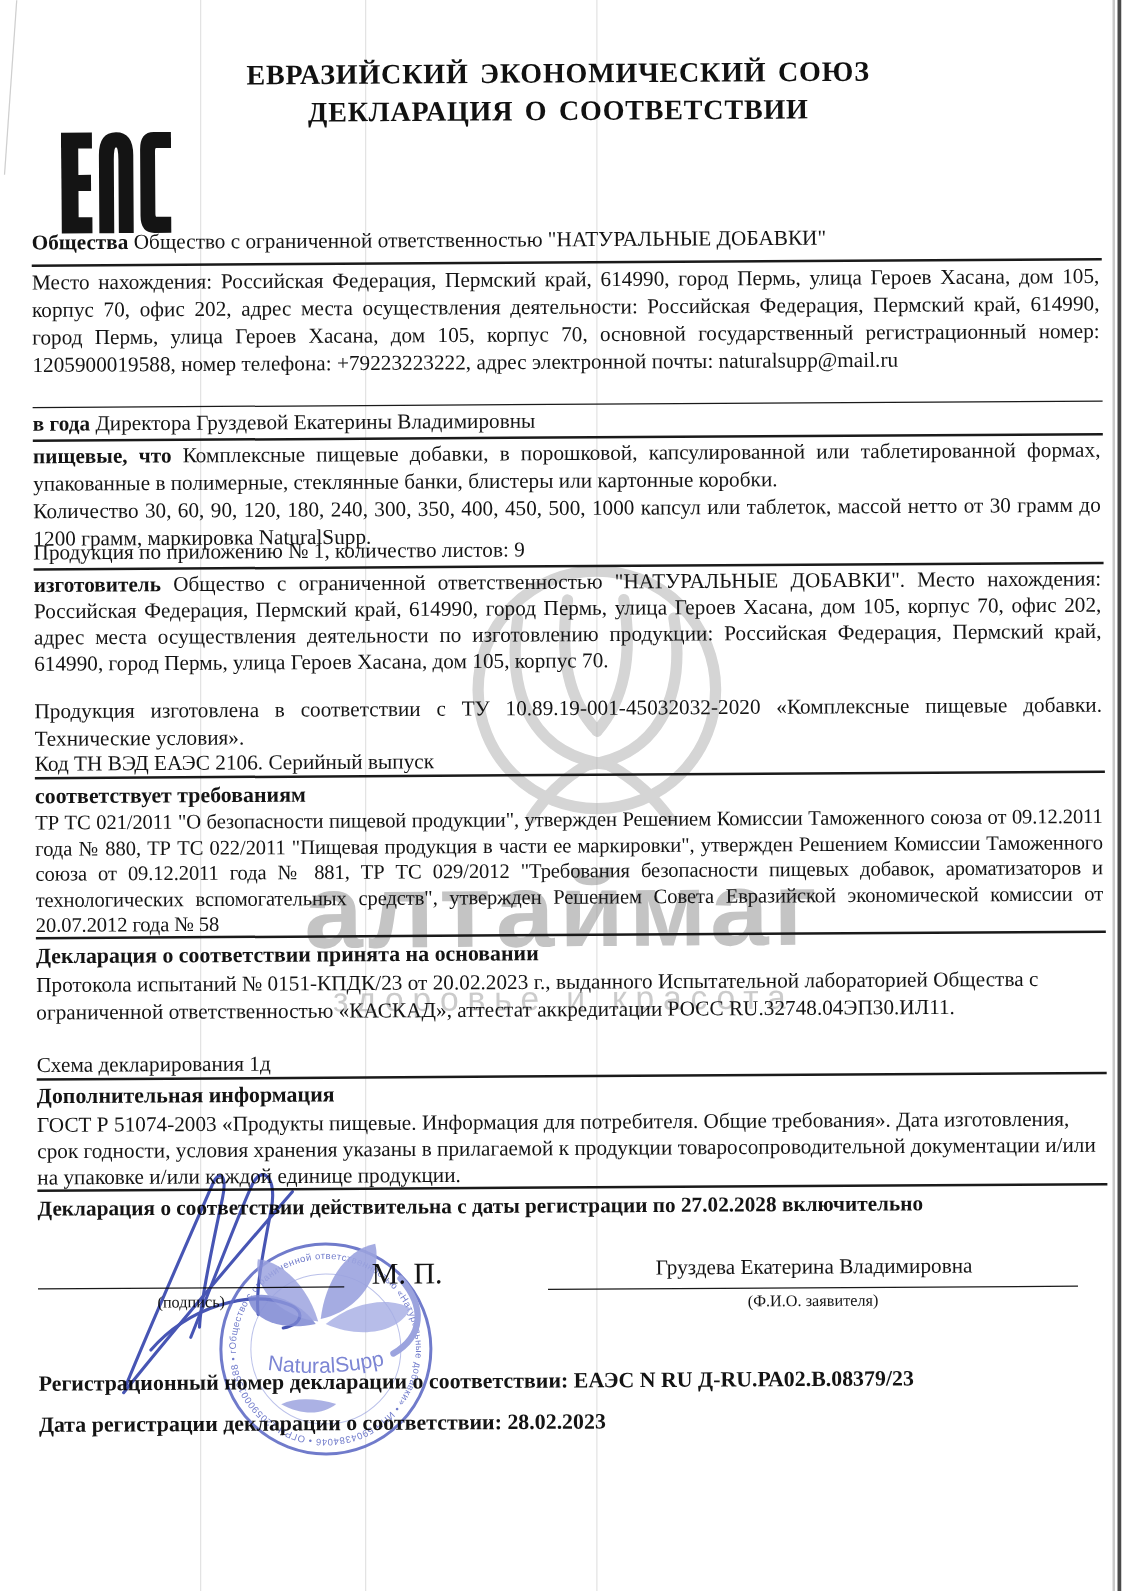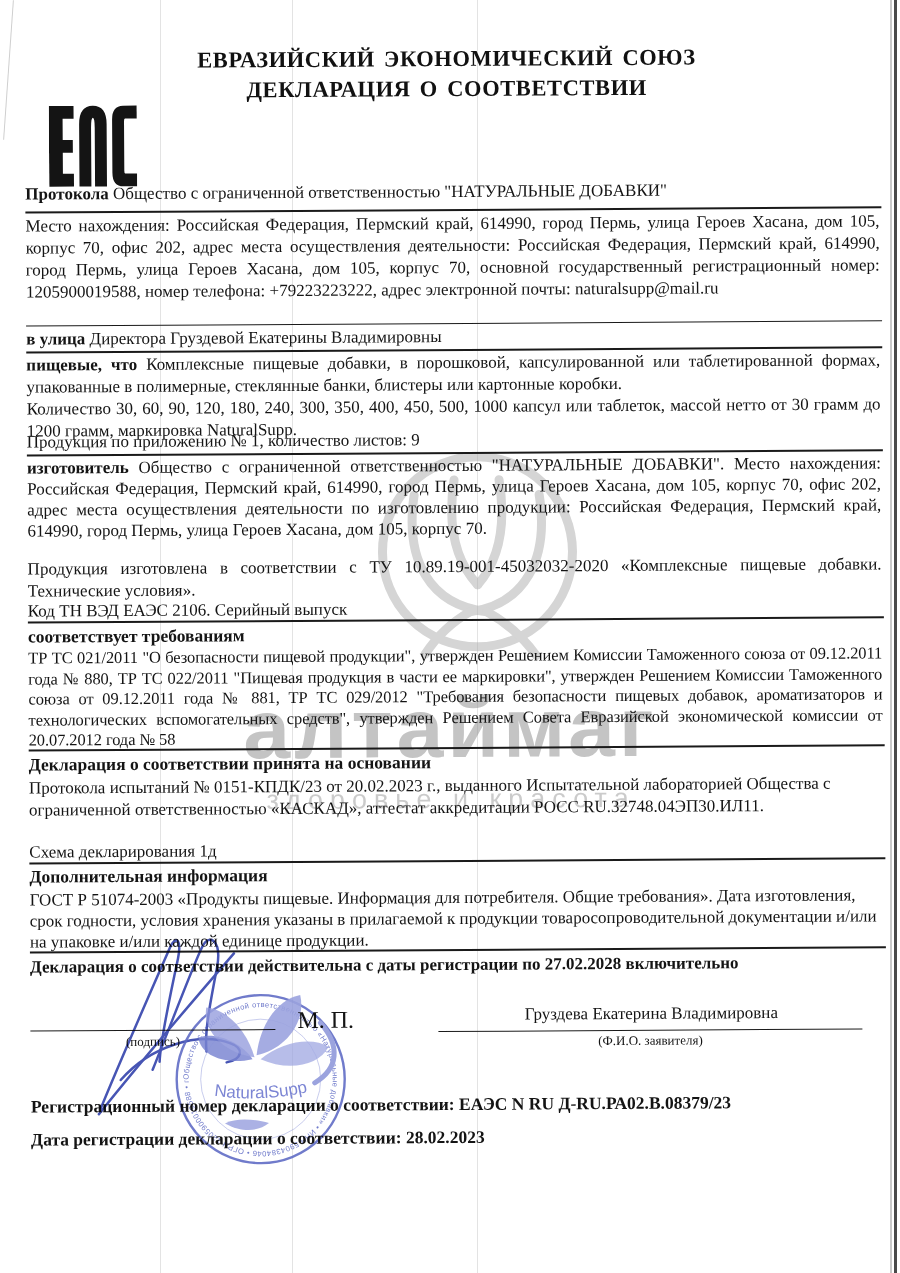--- a/index.html
+++ b/index.html
@@ -73,29 +73,29 @@
 
     <svg class="abs" style="left:52px;top:100px" width="88" height="88" viewBox="0 0 96 88" role="img" aria-label="EAC">
       <g fill="#141414">
         <path d="M0 0 H27 V14 H15 V37 H26 V51 H15 V74 H27 V88 H0 Z"></path>
         <path d="M33 88 V20 Q33 0 48 0 Q63 0 63 20 V88 H50 V24 Q50 13 48 13 Q46 13 46 24 V88 Z"></path>
         <path d="M96 0 V14 H83 Q82 14 82 17 V71 Q82 74 83 74 H96 V88 H81 Q69 88 69 73 V15 Q69 0 81 0 Z"></path>
       </g>
     </svg>
 
     <div class="abs line" style="top:181px">
-      <span class="lead">Протокола</span><span>Общество с ограниченной ответственностью "НАТУРАЛЬНЫЕ ДОБАВКИ"</span>
+      <span class="lead">Общества</span><span>Общество с ограниченной ответственностью "НАТУРАЛЬНЫЕ ДОБАВКИ"</span>
     </div>
     <div class="abs rule" style="top:209px"></div>
 
     <div class="abs para" style="top:213px">Место нахождения: Российская Федерация, Пермский край, 614990, город Пермь, улица Героев Хасана, дом 105, корпус 70, офис 202, адрес места осуществления деятельности: Российская Федерация, Пермский край, 614990, город Пермь, улица Героев Хасана, дом 105, корпус 70, основной государственный регистрационный номер: 1205900019588, номер телефона: +79223223222, адрес электронной почты: naturalsupp@mail.ru</div>
     <div class="abs rule thin" style="top:323px"></div>
 
     <div class="abs line" style="top:326px">
-      <span class="lead">в улица</span><span>Директора Груздевой Екатерины Владимировны</span>
+      <span class="lead">в года</span><span>Директора Груздевой Екатерины Владимировны</span>
     </div>
     <div class="abs rule" style="top:349px"></div>
 
     <div class="abs para" style="top:352px">
       <span class="lead">пищевые, что</span><span>Комплексные пищевые добавки, в порошковой, капсулированной или таблетированной формах, упакованные в полимерные, стеклянные банки, блистеры или картонные коробки.</span>
     </div>
     <div class="abs para" style="top:396px">Количество 30, 60, 90, 120, 180, 240, 300, 350, 400, 450, 500, 1000 капсул или таблеток, массой нетто от 30 грамм до 1200 грамм, маркировка NaturalSupp.</div>
     <div class="abs line" style="top:429px;text-decoration:none">Продукция по приложению № 1, количество листов: 9</div>
     <div class="abs rule" style="top:452px"></div>
 

